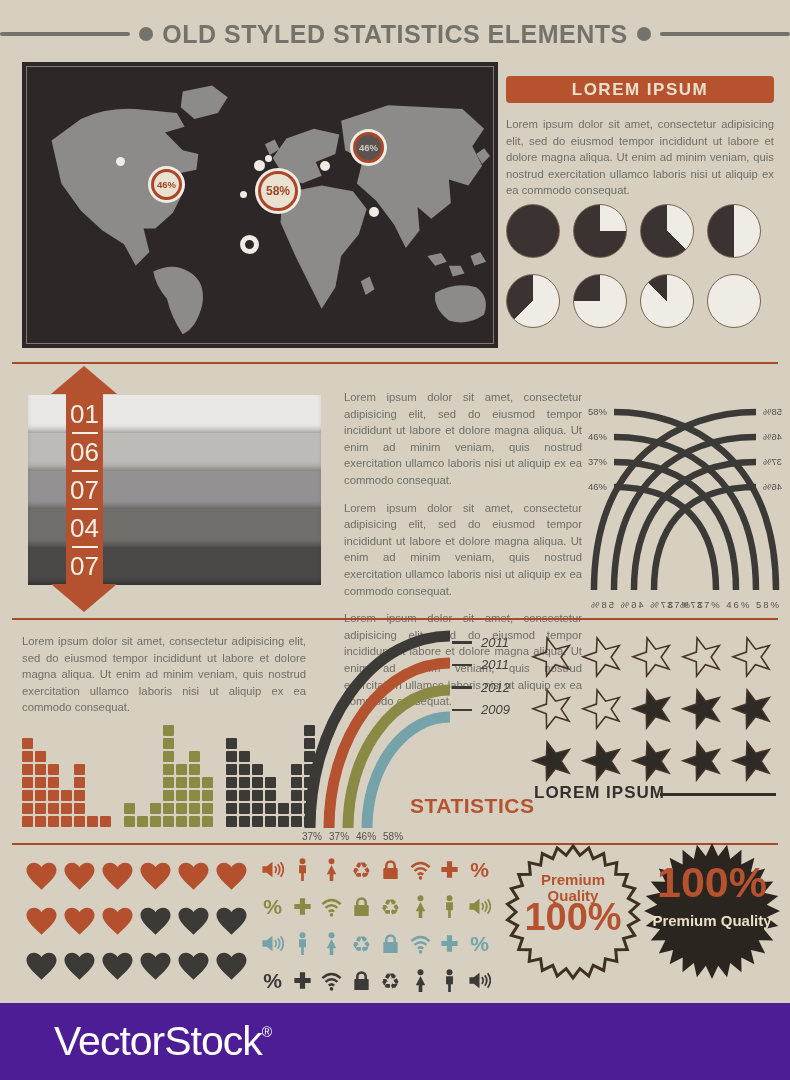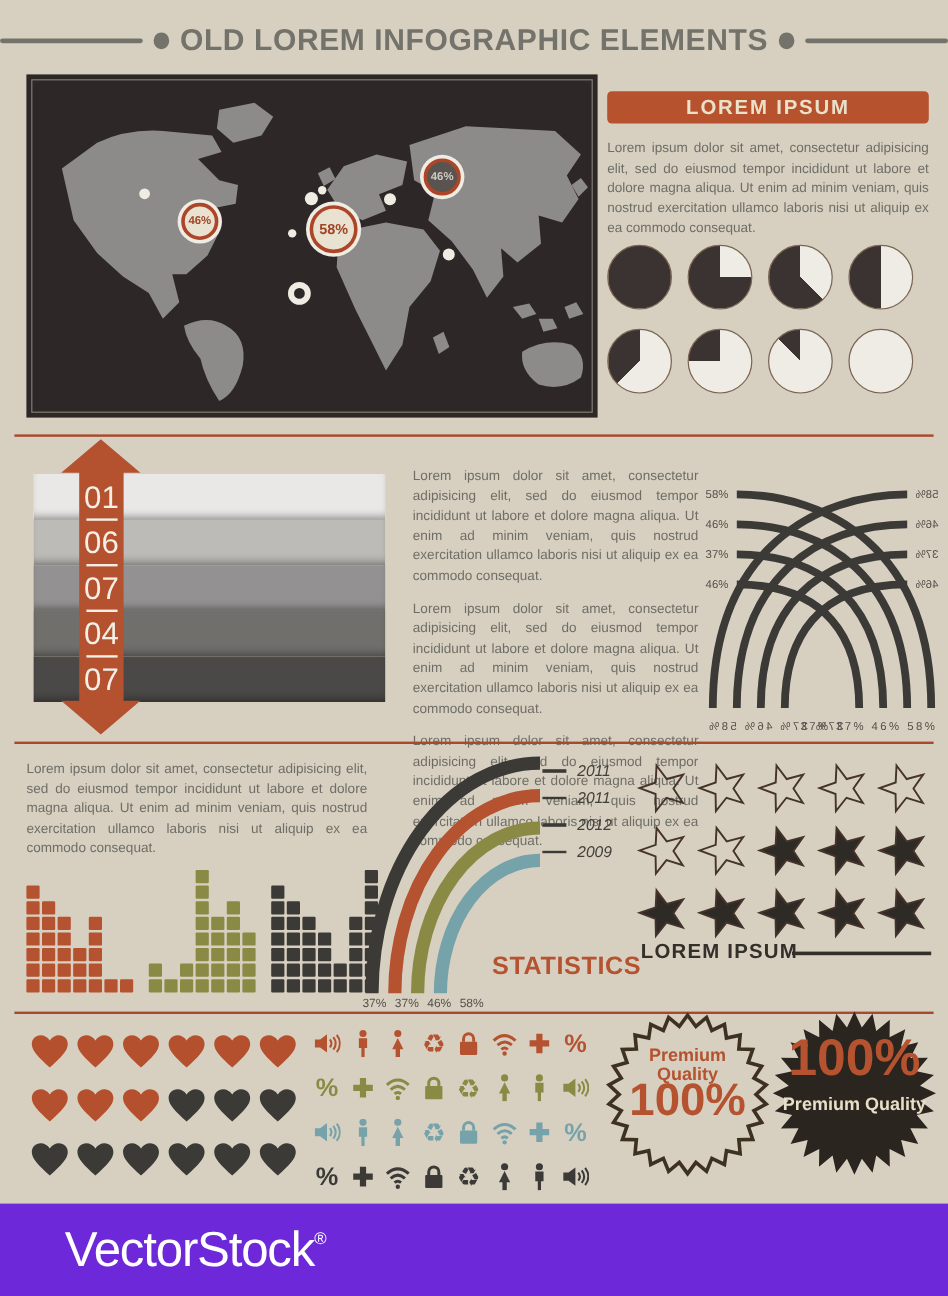--- a/index.html
+++ b/index.html
@@ -95,21 +95,21 @@
   #badge1-svg { left:503px; top:842px; }
   #badge2-svg { left:642px; top:841px; }
   .badge-text { position:absolute; width:140px; text-align:center; }
   #b1-label { left:503px; top:872px; font-size:15px; font-weight:bold; color:#b5522f; line-height:1.05; }
   #b1-label span { display:inline-block; width:90px; }
   #b1-value { left:503px; top:896px; font-size:38px; font-weight:bold; color:#b5522f; }
   #b2-value { left:642px; top:858px; font-size:43px; font-weight:bold; color:#b5522f; }
   #b2-label { left:642px; top:912px; font-size:15px; font-weight:bold; color:#e8dfc8; }
 
   
-  #footer { position:absolute; left:0; top:1003px; width:100%; height:77px; background:#6d28d9;
+  #footer { position:absolute; left:0; top:1003px; width:100%; height:77px; background:#4c1d95;
             display:flex; align-items:center; justify-content:space-between;
             padding:0 18px 0 54px; color:#fff; }
   #footer-brand { font-size:41px; letter-spacing:-1px; }
   #footer-reg { font-size:14px; vertical-align:18px; }
   #footer-url { font-size:29px; letter-spacing:-.5px; }
 </style>
 </head>
 <body>
 
 <svg style="position:absolute;width:0;height:0" aria-hidden="true">
@@ -148,21 +148,21 @@
       <text x="12" y="19.5" text-anchor="middle" font-size="22" font-weight="bold" fill="currentColor">%</text>
     </symbol>
   </defs>
 </svg>
 
 <div id="page">
 
   <div id="header">
     <div class="hline"></div>
     <div class="hdot"></div>
-    <div id="page-title">OLD LOREM INFOGRAPHIC ELEMENTS</div>
+    <div id="page-title">OLD STYLED STATISTICS ELEMENTS</div>
     <div class="hdot"></div>
     <div class="hline"></div>
   </div>
 
   <div id="map-panel">
     <div id="map-inner-line"></div>
     <svg id="map-svg" width="464" height="274" viewBox="0 0 470 280">
       <g fill="#8c8b89">
         <path d="M156 24 L186 18 L202 30 L192 46 L168 52 L154 40 Z"></path>
         <path d="M22 74 L52 52 Q78 40 108 42 L150 46 L158 60 L138 66 L156 84 L172 88 L170 104 L150 108 L156 128 L146 148 L128 164 L116 164 L122 188 L108 202 L96 180 L74 166 L52 146 L32 118 Z"></path>

